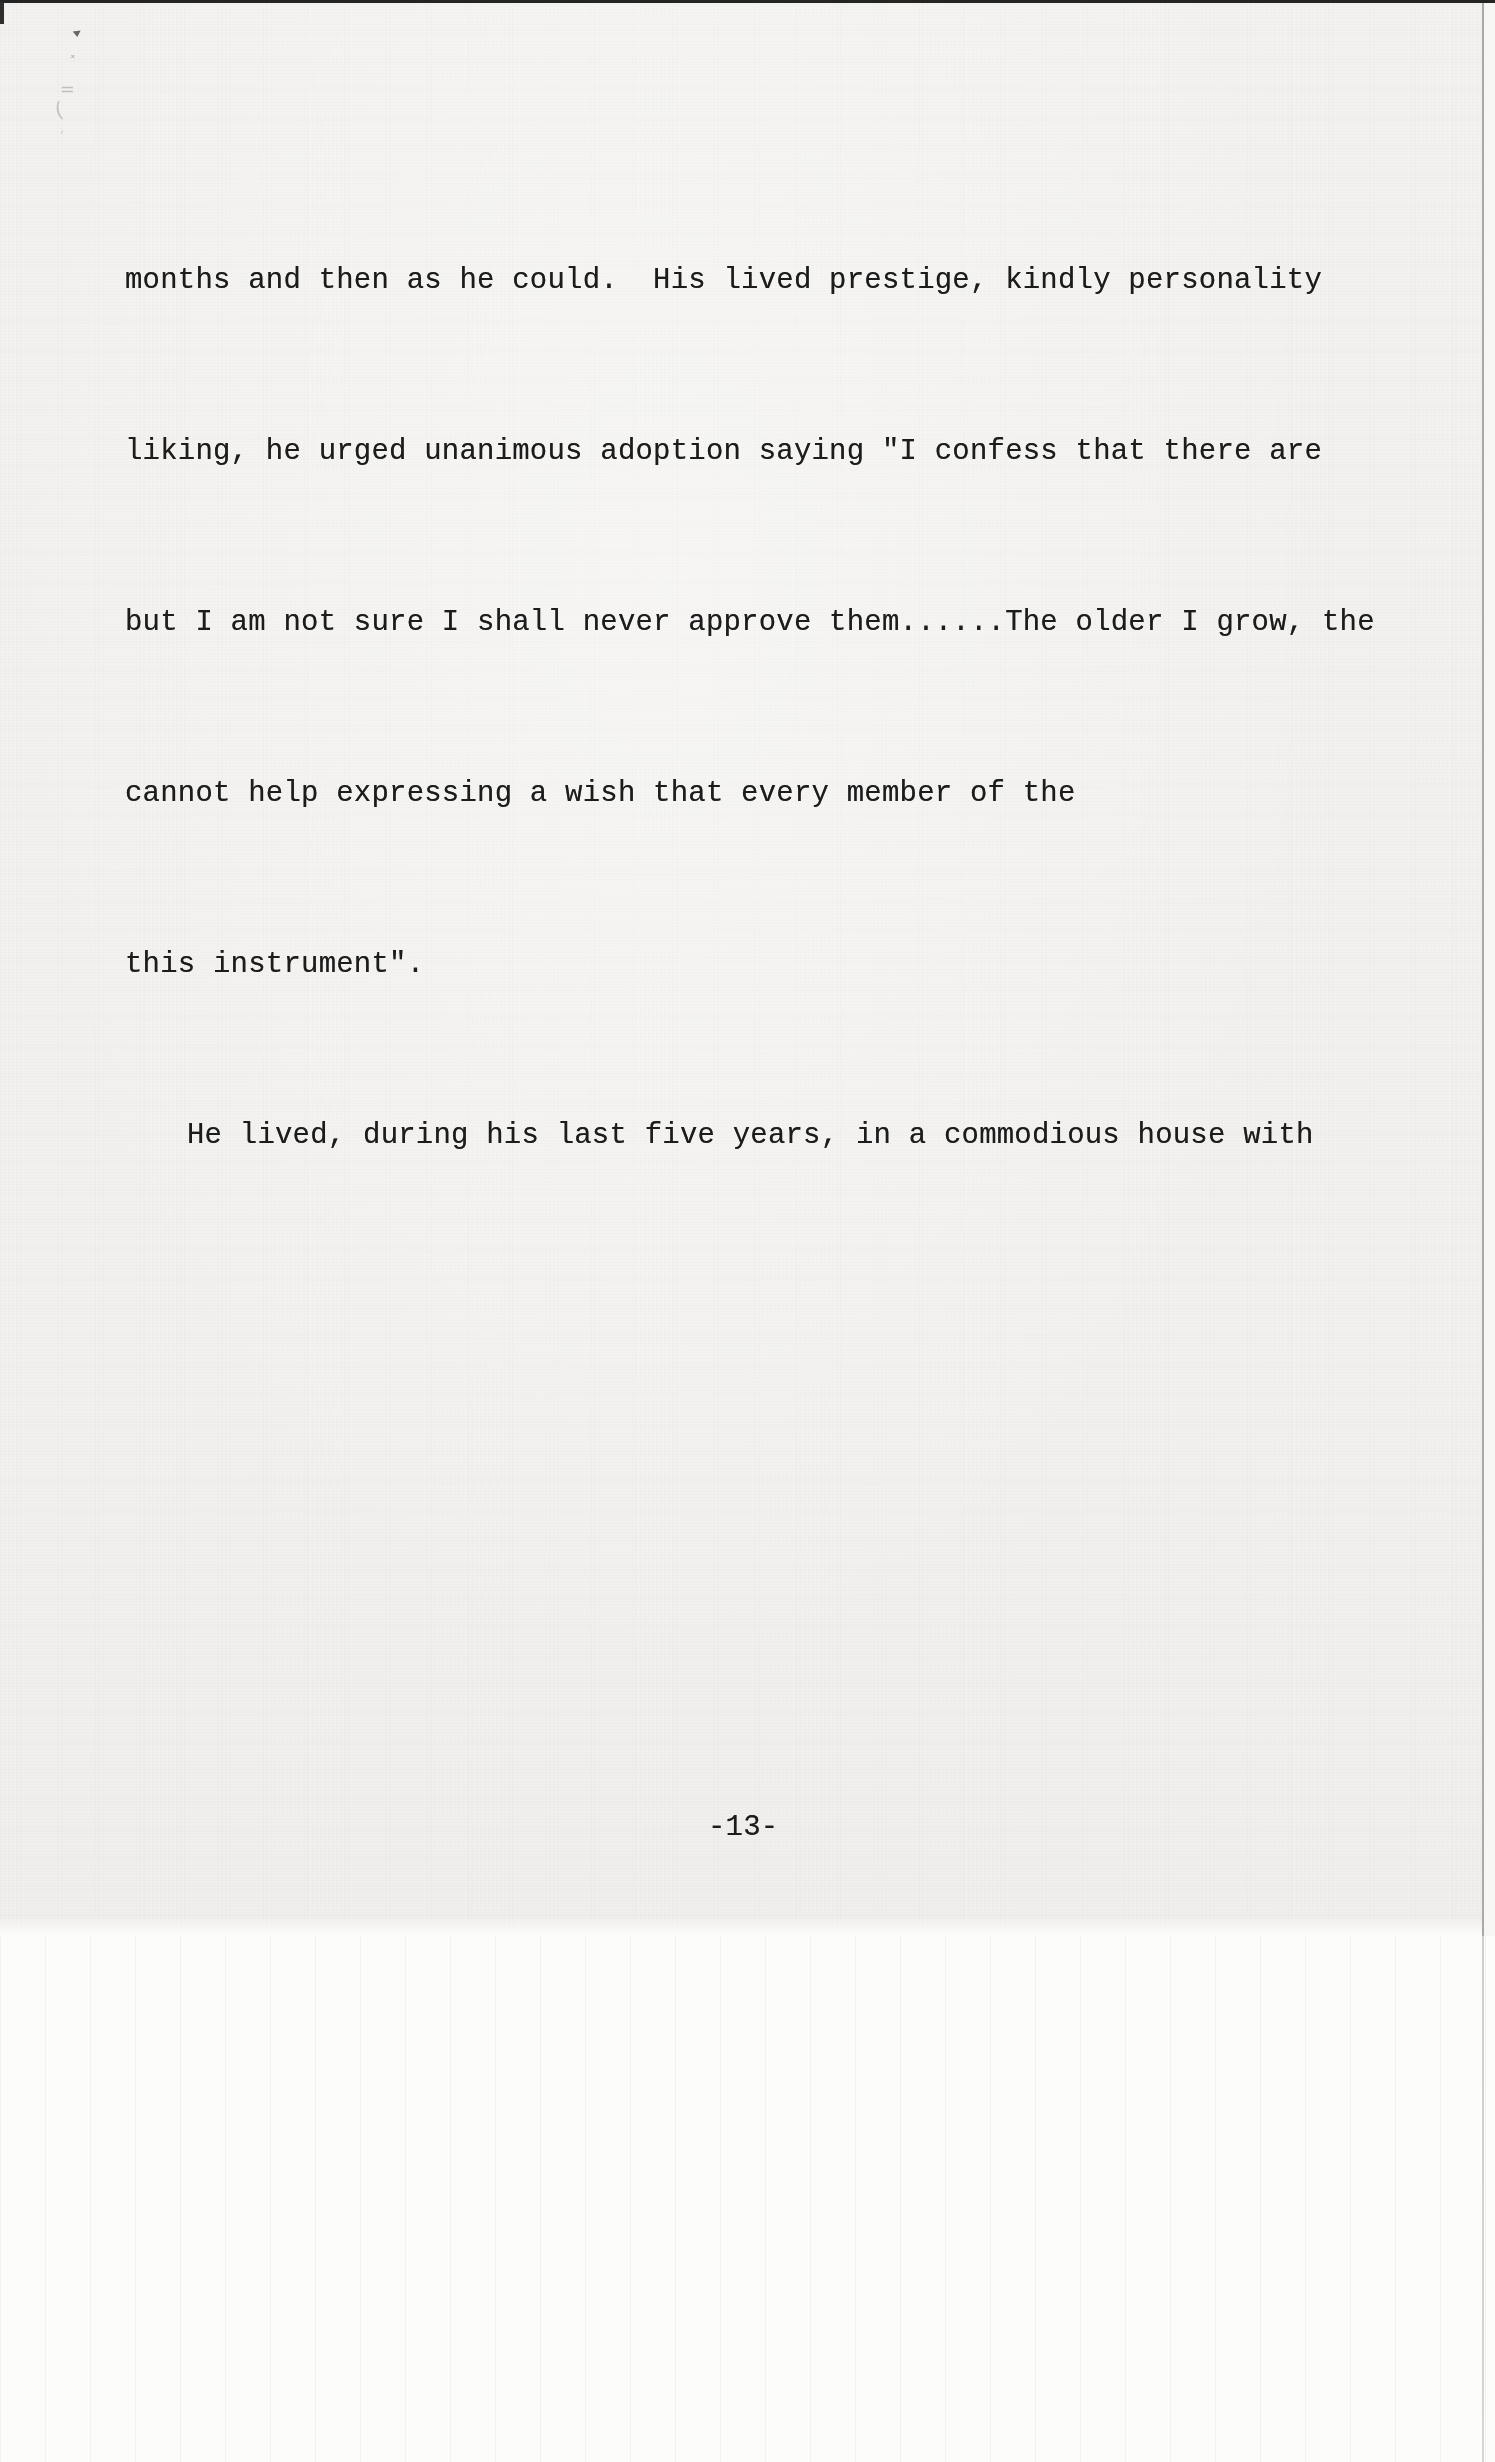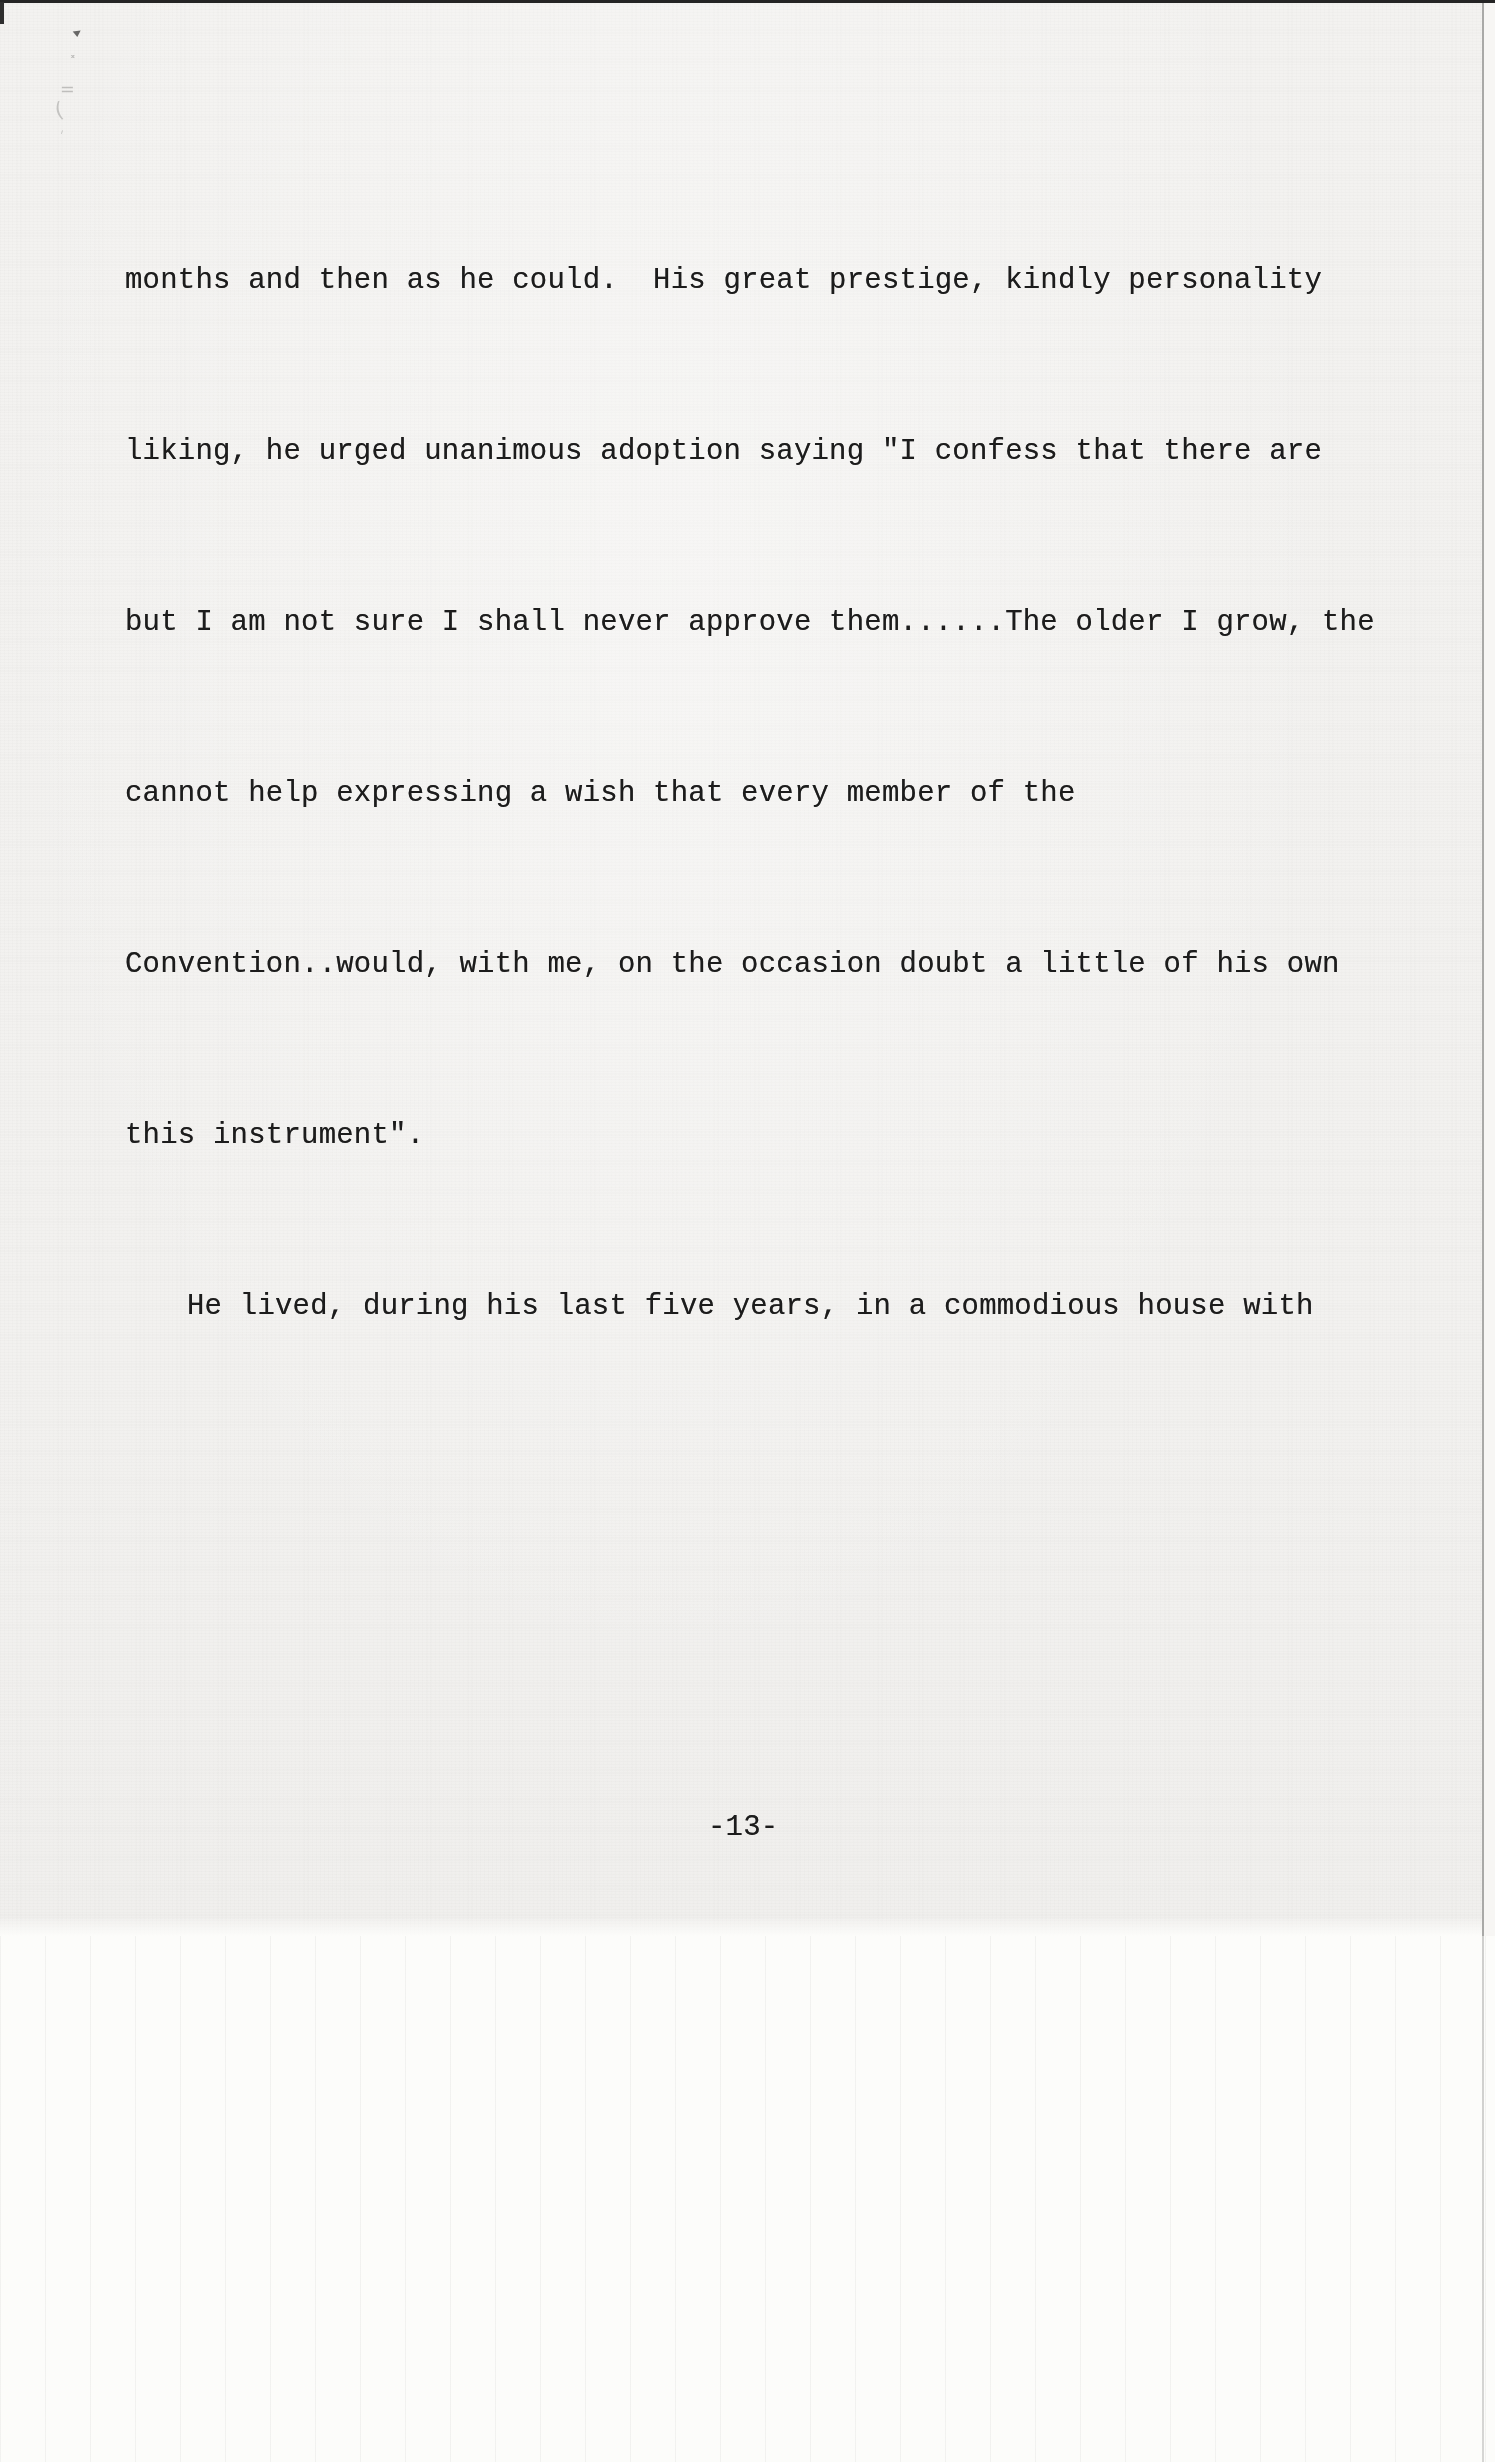--- a/index.html
+++ b/index.html
@@ -78,25 +78,24 @@
 
   <div class="page">
 
     <div class="pencil-mark mark-arrowhead"></div>
     <div class="pencil-mark mark-x">˟</div>
     <div class="pencil-mark mark-equals">=</div>
     <div class="pencil-mark mark-curve">(</div>
     <div class="pencil-mark mark-tick">ˈ</div>
 
     <div class="text-block">
-      <div class="line">months and then as he could.  His great prestige, kindly personality</div>
+      <div class="line">months and then as he could.  His lived prestige, kindly personality</div>
       <div class="line">liking, he urged unanimous adoption saying "I confess that there are</div>
       <div class="line">but I am not sure I shall never approve them......The older I grow, the</div>
       <div class="line">cannot help expressing a wish that every member of the</div>
-      <div class="line">Convention..would, with me, on the occasion doubt a little of his own</div>
       <div class="line">this instrument".</div>
       <div class="line indent">He lived, during his last five years, in a commodious house with</div>
       
       
       
       
       
       
       
       

